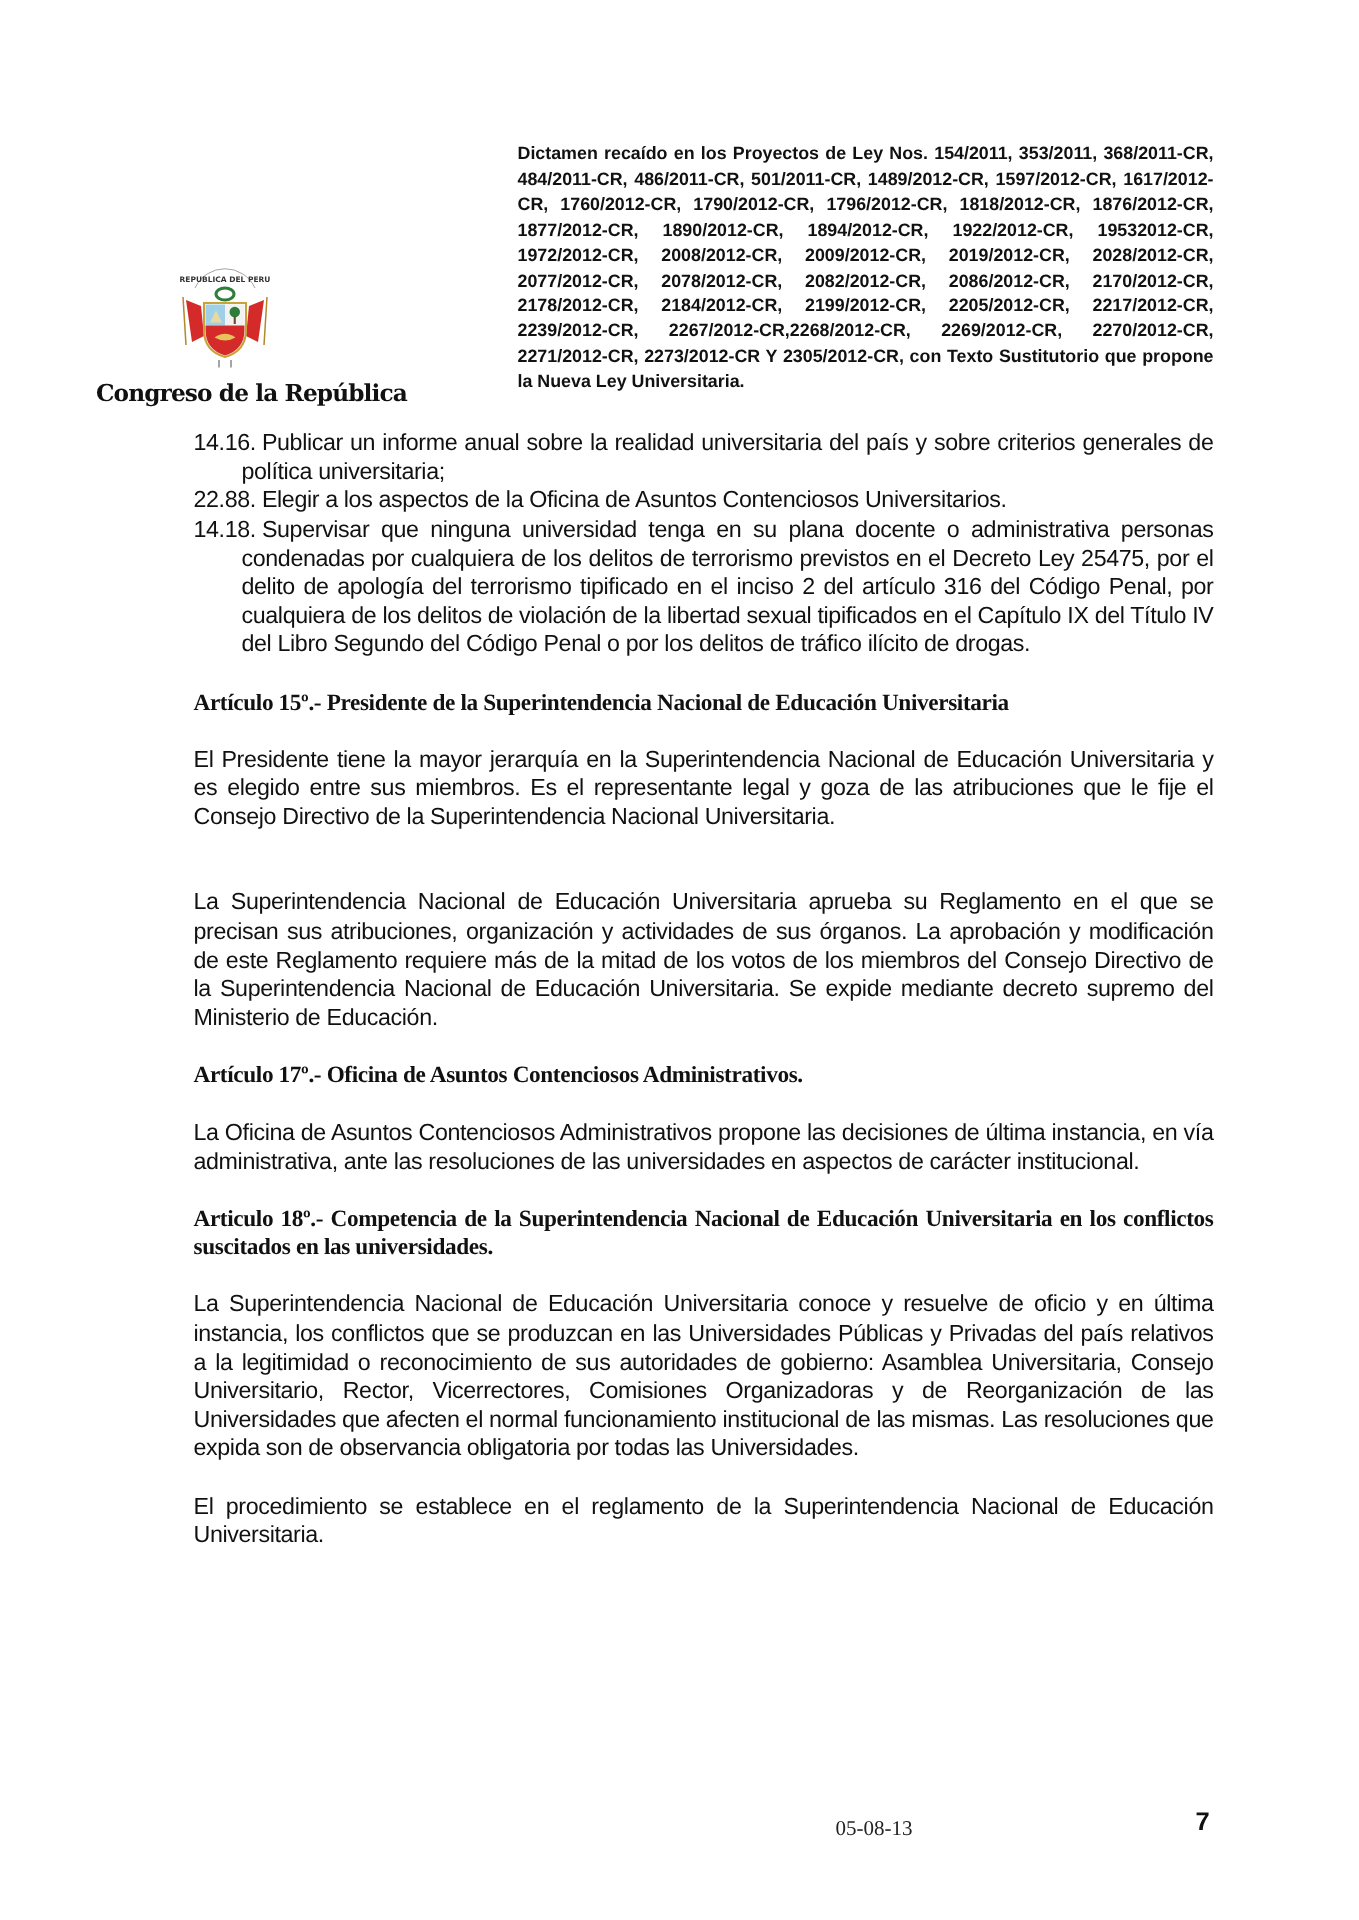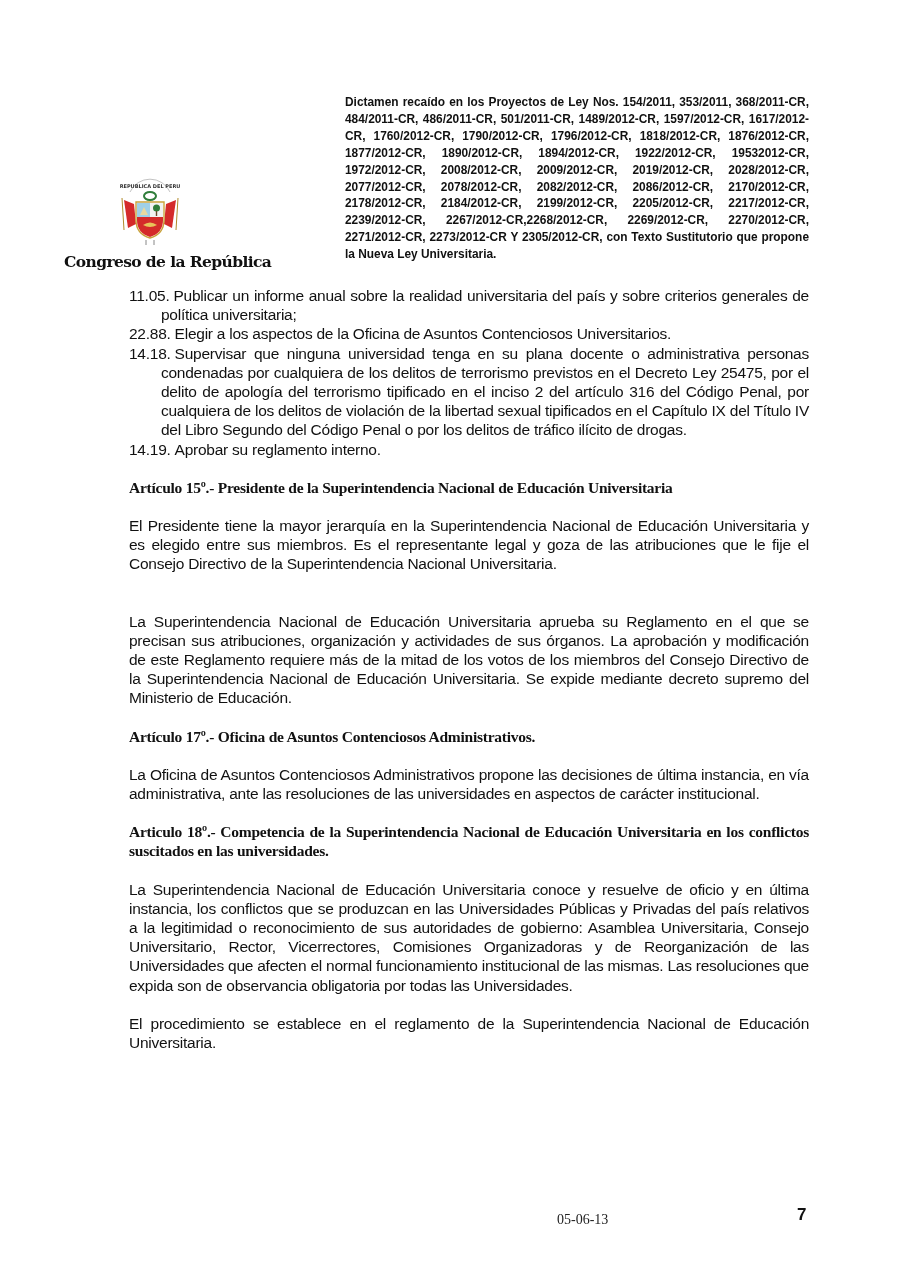--- a/index.html
+++ b/index.html
@@ -63,24 +63,23 @@
       <path d="M19 39 L45 39 L45 42 Q45 55 32 59 Q19 55 19 42 Z" fill="#d42a2a"></path>
       <path d="M25 47 Q32 42 39 47 Q32 51 25 47 Z" fill="#e8c25a"></path>
       <path d="M28 62 L28 67 M36 62 L36 67" stroke="#888" stroke-width="1"></path>
     </svg>
     <div class="logo-caption">Congreso de la República</div>
   </div>
 
   <div class="header-ref">Dictamen recaído en los Proyectos de Ley Nos. 154/2011, 353/2011, 368/2011-CR, 484/2011-CR, 486/2011-CR, 501/2011-CR, 1489/2012-CR, 1597/2012-CR, 1617/2012-CR, 1760/2012-CR, 1790/2012-CR, 1796/2012-CR, 1818/2012-CR, 1876/2012-CR, 1877/2012-CR, 1890/2012-CR, 1894/2012-CR, 1922/2012-CR, 19532012-CR, 1972/2012-CR, 2008/2012-CR, 2009/2012-CR, 2019/2012-CR, 2028/2012-CR, 2077/2012-CR, 2078/2012-CR, 2082/2012-CR, 2086/2012-CR, 2170/2012-CR, 2178/2012-CR, 2184/2012-CR, 2199/2012-CR, 2205/2012-CR, 2217/2012-CR, 2239/2012-CR, 2267/2012-CR,2268/2012-CR, 2269/2012-CR, 2270/2012-CR, 2271/2012-CR, 2273/2012-CR Y  2305/2012-CR, con Texto Sustitutorio que propone la Nueva Ley Universitaria.</div>
 
   <div class="body-text">
-    <p class="list-item"><span class="num">11.05.</span><span>Publicar un informe anual sobre la realidad universitaria del país y sobre criterios generales de política universitaria;</span></p>
+    <p class="list-item"><span class="num">14.16.</span><span>Publicar un informe anual sobre la realidad universitaria del país y sobre criterios generales de política universitaria;</span></p>
     <p class="list-item"><span class="num">22.88.</span><span>Elegir a los aspectos de la Oficina de Asuntos Contenciosos Universitarios.</span></p>
     <p class="list-item"><span class="num">14.18.</span><span>Supervisar que ninguna  universidad  tenga en su plana docente o administrativa personas condenadas por cualquiera de los delitos de terrorismo previstos en el Decreto Ley 25475, por el delito de apología del terrorismo tipificado en el inciso 2 del artículo 316 del Código Penal, por cualquiera de los delitos de violación de la libertad sexual tipificados en el Capítulo IX del Título IV del Libro Segundo del Código Penal o por los delitos de tráfico ilícito de drogas.</span></p>
-    <p class="list-item"><span class="num">14.19.</span><span>Aprobar su reglamento interno.</span></p>
 
     <div class="gap"></div>
     <p class="heading">Artículo 15º.-   Presidente de la Superintendencia  Nacional de Educación Universitaria</p>
     <div class="gap"></div>
     <p>El Presidente tiene la mayor jerarquía en la Superintendencia Nacional de Educación Universitaria y es elegido entre sus miembros. Es el representante legal y goza de las atribuciones que le fije el Consejo Directivo de la Superintendencia Nacional Universitaria.</p>
 
     <div class="gap"></div>
     <div class="gap"></div>
     <p>La Superintendencia  Nacional de Educación Universitaria aprueba su Reglamento en el que se precisan sus atribuciones, organización y actividades de sus órganos. La aprobación y modificación de este Reglamento requiere más de la mitad de los votos de los miembros del Consejo Directivo de la Superintendencia  Nacional de Educación Universitaria. Se expide mediante decreto supremo del Ministerio de Educación.</p>
 
@@ -90,15 +89,15 @@
     <p>La Oficina de Asuntos Contenciosos Administrativos propone las decisiones de última instancia, en vía administrativa, ante las resoluciones de las universidades en aspectos de carácter institucional.</p>
 
     <div class="gap"></div>
     <p class="heading">Articulo 18º.- Competencia de la Superintendencia Nacional de Educación Universitaria en los conflictos suscitados en las universidades.</p>
     <div class="gap"></div>
     <p>La Superintendencia Nacional de Educación Universitaria conoce y resuelve de oficio y en última instancia, los conflictos que se produzcan en las Universidades Públicas y Privadas del país relativos a la legitimidad o reconocimiento de sus autoridades de gobierno: Asamblea Universitaria, Consejo Universitario, Rector, Vicerrectores, Comisiones Organizadoras y de Reorganización de las Universidades que afecten el normal funcionamiento institucional de las mismas. Las resoluciones que expida son de observancia obligatoria por todas las Universidades.</p>
     <div class="gap"></div>
     <p>El procedimiento se establece en el reglamento de la Superintendencia Nacional de Educación Universitaria.</p>
   </div>
 
-  <div class="footer-date">05-06-13</div>
+  <div class="footer-date">05-08-13</div>
   <div class="footer-page">7</div>
 </div>
 
 </body></html>

